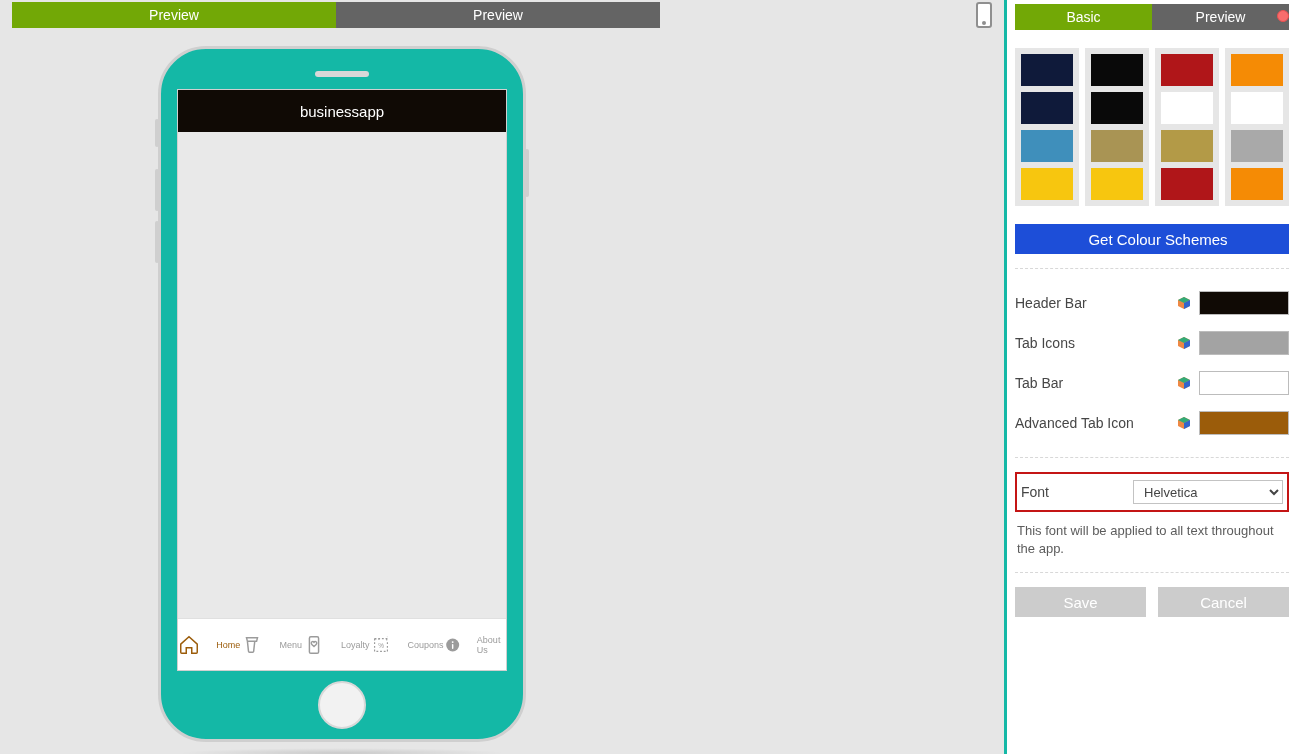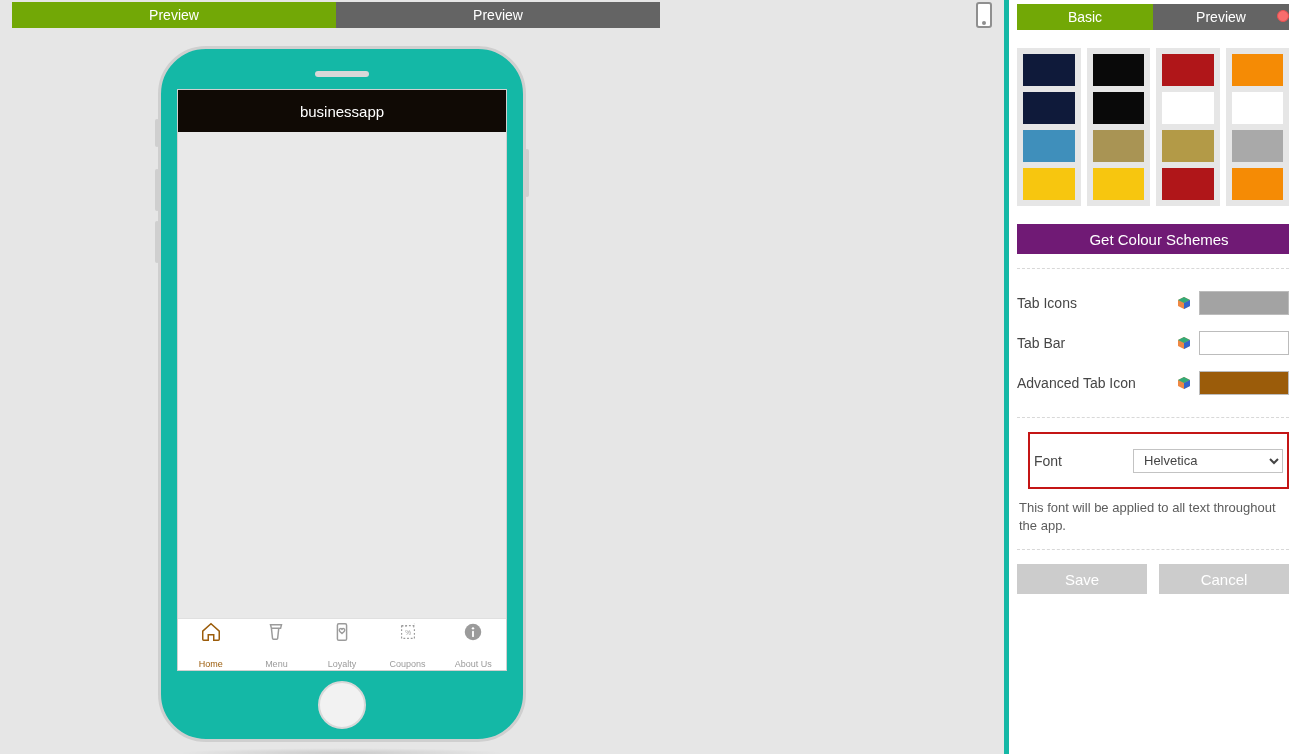--- a/index.html
+++ b/index.html
@@ -23,49 +23,49 @@
 .phone-side { position: absolute; background: #cfcfcf; }
 .phone-side.btn1 { left: -6px; top: 70px; width: 4px; height: 28px; border-radius: 2px; }
 .phone-side.btn2 { left: -6px; top: 120px; width: 4px; height: 42px; border-radius: 2px; }
 .phone-side.btn3 { left: -6px; top: 172px; width: 4px; height: 42px; border-radius: 2px; }
 .phone-side.btn4 { right: -6px; top: 100px; width: 4px; height: 48px; border-radius: 2px; }
 .speaker { position: absolute; top: 22px; left: 50%; width: 54px; height: 6px; margin-left: -27px; background: #d8d8d8; border-radius: 3px; }
 .screen { position: absolute; top: 40px; left: 16px; right: 16px; bottom: 68px; background: #e9e9e9; border: 1px solid #d0d0d0; }
 .header-bar { height: 42px; background: #100a05; color: #fff; font-size: 15px; display: flex; align-items: center; justify-content: center; }
 .content-area { position: absolute; top: 42px; left: 0; right: 0; bottom: 52px; background: #e9e9e9; }
 .tab-bar { position: absolute; bottom: 0; left: 0; right: 0; height: 52px; background: #fff; display: flex; border-top: 1px solid #e0e0e0; }
-.tab { flex: 1; display: flex; flex-direction: column; align-items: center; justify-content: center; font-size: 9px; color: #9b9b9b; cursor: pointer; gap: 16px; }
+.tab { flex: 1; display: flex; flex-direction: row; align-items: center; justify-content: center; font-size: 9px; color: #9b9b9b; cursor: pointer; gap: 16px; }
 .tab.selected { color: #9b5c0a; }
 .tab svg { width: 22px; height: 22px; }
 .home-button { position: absolute; bottom: 10px; left: 50%; width: 48px; height: 48px; margin-left: -24px; border: 2px solid #d8d8d8; border-radius: 50%; background: #f2f2f2; }
 .phone-shadow { height: 10px; background: radial-gradient(ellipse at center, rgba(0,0,0,.12), rgba(0,0,0,0) 70%); margin: 6px 20px 0 20px; }
 
 
-.panel { width: 293px; border-left: 5px solid #14b8a6; background: #fff; padding: 4px 8px 0 8px; position: relative; }
+.panel { width: 293px; border-left: 3px solid #14b8a6; background: #fff; padding: 4px 8px 0 8px; position: relative; }
 .panel-tabs { display: flex; height: 26px; }
 .panel-tab { flex: 1; text-align: center; line-height: 26px; font-size: 14px; color: #fff; cursor: pointer; }
 .panel-tab.basic { background: #72a806; }
 .panel-tab.advanced { background: #646464; }
 .status-dot { position: absolute; top: 10px; right: 8px; width: 12px; height: 12px; border-radius: 50%; background: #f86d6d; border: 1px solid #e85050; }
 
 .scheme-grid { margin-top: 18px; display: flex; gap: 6px; }
 .scheme-col { flex: 1; background: #e6e6e6; padding: 6px; display: flex; flex-direction: column; gap: 6px; }
 .swatch { height: 32px; cursor: pointer; }
 
-.get-schemes { margin-top: 18px; height: 30px; background: #701a75; color: #fff; font-size: 15px; display: flex; align-items: center; justify-content: center; cursor: pointer; padding-left: 12px; }
+.get-schemes { margin-top: 18px; height: 30px; background: #1d4ed8; color: #fff; font-size: 15px; display: flex; align-items: center; justify-content: center; cursor: pointer; padding-left: 12px; }
 
 .dashed-sep { border: none; border-top: 1px dashed #d8d8d8; margin: 14px 0; }
 
 .color-row { display: flex; align-items: center; height: 40px; }
 .color-row label { flex: 1; font-size: 14px; color: #464646; }
 .color-cube { width: 14px; height: 14px; margin-right: 8px; }
 .color-cube svg { display: block; }
 .color-chip { width: 90px; height: 24px; border: 1px solid #bcbcbc; cursor: pointer; }
 
-.font-row { display: flex; align-items: center; height: 57px; border: 2px solid #c41515; padding: 0 4px; margin-left: 11px; }
+.font-row { display: flex; align-items: center; height: 40px; border: 2px solid #c41515; padding: 0 4px; }
 .font-row label { flex: 1; font-size: 14px; color: #464646; }
 .font-select { width: 150px; height: 24px; border: 1px solid #c3c3c3; font-size: 13px; color: #444; padding-left: 6px; background: #fff; }
 .font-help { margin-top: 10px; font-size: 13px; color: #5c5c5c; line-height: 1.4; padding: 0 2px; }
 
 .panel-actions { display: flex; gap: 12px; margin-top: 8px; }
 .panel-actions .btn { flex: 1; height: 30px; background: #ccc; color: #fff; font-size: 15px; display: flex; align-items: center; justify-content: center; cursor: pointer; }
 </style>
 </head>
 <body>
 
@@ -163,20 +163,31 @@
         <div class="swatch" style="background:#f58b05"></div>
       </div>
     </div>
 
     <div class="get-schemes">Get Colour Schemes</div>
 
     <hr class="dashed-sep">
 
     <div>
       <div class="color-row">
+        <label>Header Bar</label>
+        <span class="color-cube">
+            <svg viewBox="0 0 14 14">
+              <polygon points="7,1 13,4 13,10 7,13 1,10 1,4" fill="#e84"></polygon>
+              <polygon points="7,1 13,4 7,7 1,4" fill="#3a7"></polygon>
+              <polygon points="7,7 13,4 13,10 7,13" fill="#36c"></polygon>
+            </svg>
+          </span>
+        <div class="color-chip" style="background:#100a05"></div>
+      </div>
+      <div class="color-row">
         <label>Tab Icons</label>
         <span class="color-cube">
             <svg viewBox="0 0 14 14">
               <polygon points="7,1 13,4 13,10 7,13 1,10 1,4" fill="#e84"></polygon>
               <polygon points="7,1 13,4 7,7 1,4" fill="#3a7"></polygon>
               <polygon points="7,7 13,4 13,10 7,13" fill="#36c"></polygon>
             </svg>
           </span>
         <div class="color-chip" style="background:#a3a3a3"></div>
       </div>

